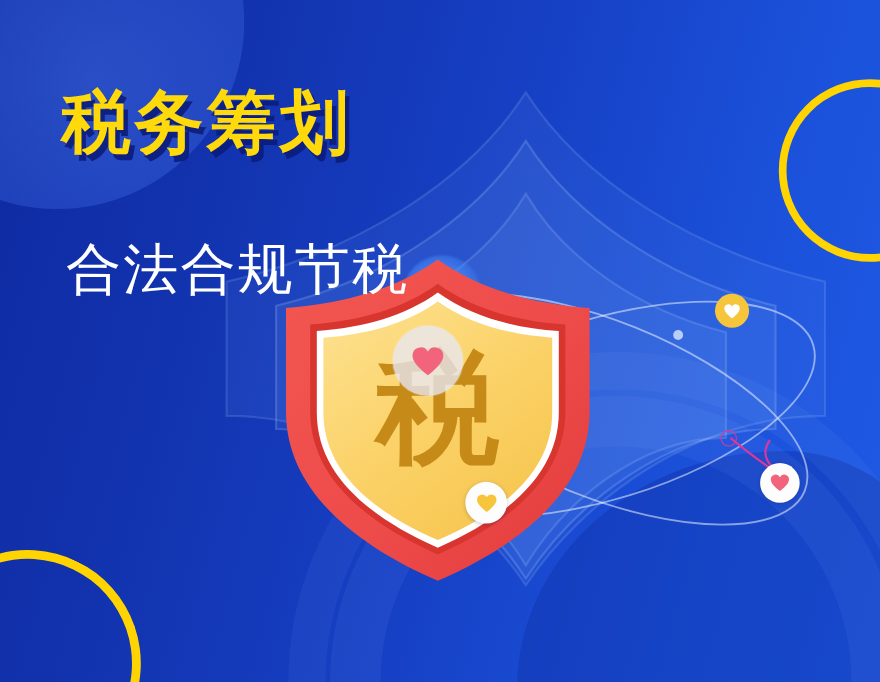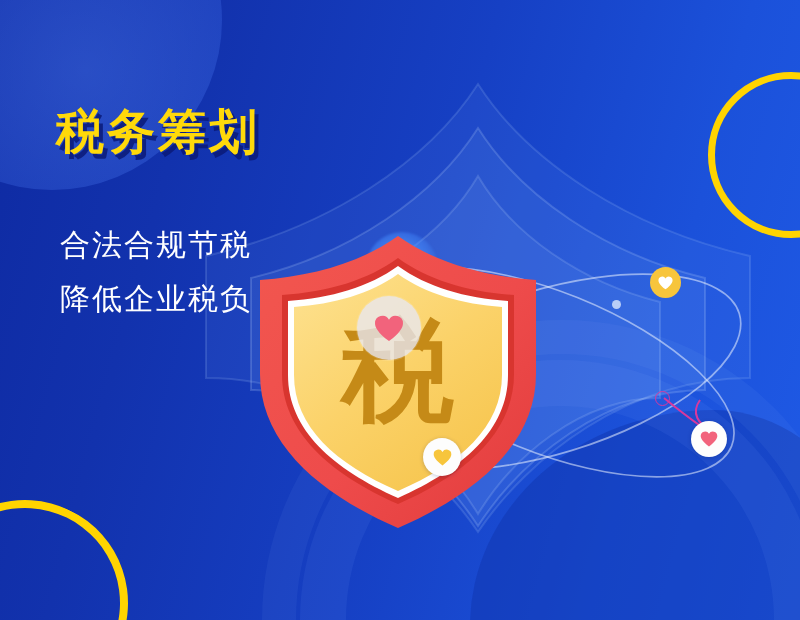--- a/index.html
+++ b/index.html
@@ -155,36 +155,36 @@
   .badge-white {
     background: #fdfdfd;
     box-shadow: 0 1px 4px rgba(6,20,80,0.22);
   }
   .badge-gold { background: #f7c53c; }
 
   
   .title {
     position: absolute;
     left: 56px;
-    top: 108px;
-    font-size: 48px;
+    top: 81px;
+    font-size: 63px;
     font-weight: 700;
     letter-spacing: 3px;
     color: #ffd90a;
     text-shadow: 4px 5px 0 rgba(10, 26, 120, 0.85);
     white-space: nowrap;
     line-height: 1;
   }
   .sublist {
     position: absolute;
     left: 60px;
     top: 218px;
   }
   .subline {
-    font-size: 30px;
+    font-size: 50px;
     font-weight: 300;
     color: #ffffff;
     letter-spacing: 2px;
     line-height: 54px;
     white-space: nowrap;
   }
 </style>
 </head>
 <body>
 
@@ -280,16 +280,15 @@
   <div class="badge badge-white" style="left:691px; top:421px; width:36px; height:36px;">
     <svg width="18" height="16" viewBox="0 0 32 29">
       <path d="M16 28 C 4 19 1 13 1 9 A8 8 0 0 1 16 5 A8 8 0 0 1 31 9 C 31 13 28 19 16 28 Z" fill="#F2637C"></path>
     </svg>
   </div>
 
   <div class="title">税务筹划</div>
 
   <div class="sublist">
     <div class="subline">合法合规节税</div>
-    <div class="subline">降低企业税负</div>
   </div>
 
 </div>
 
 </body></html>

